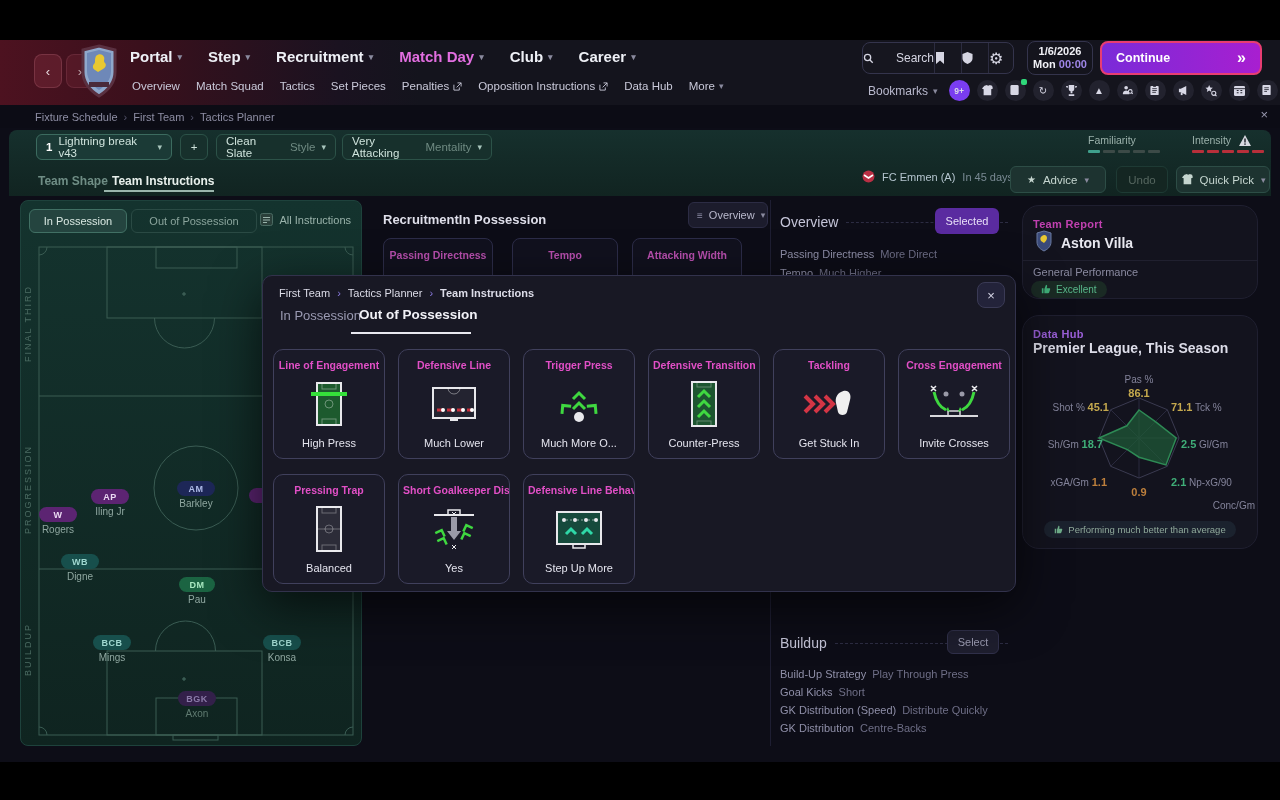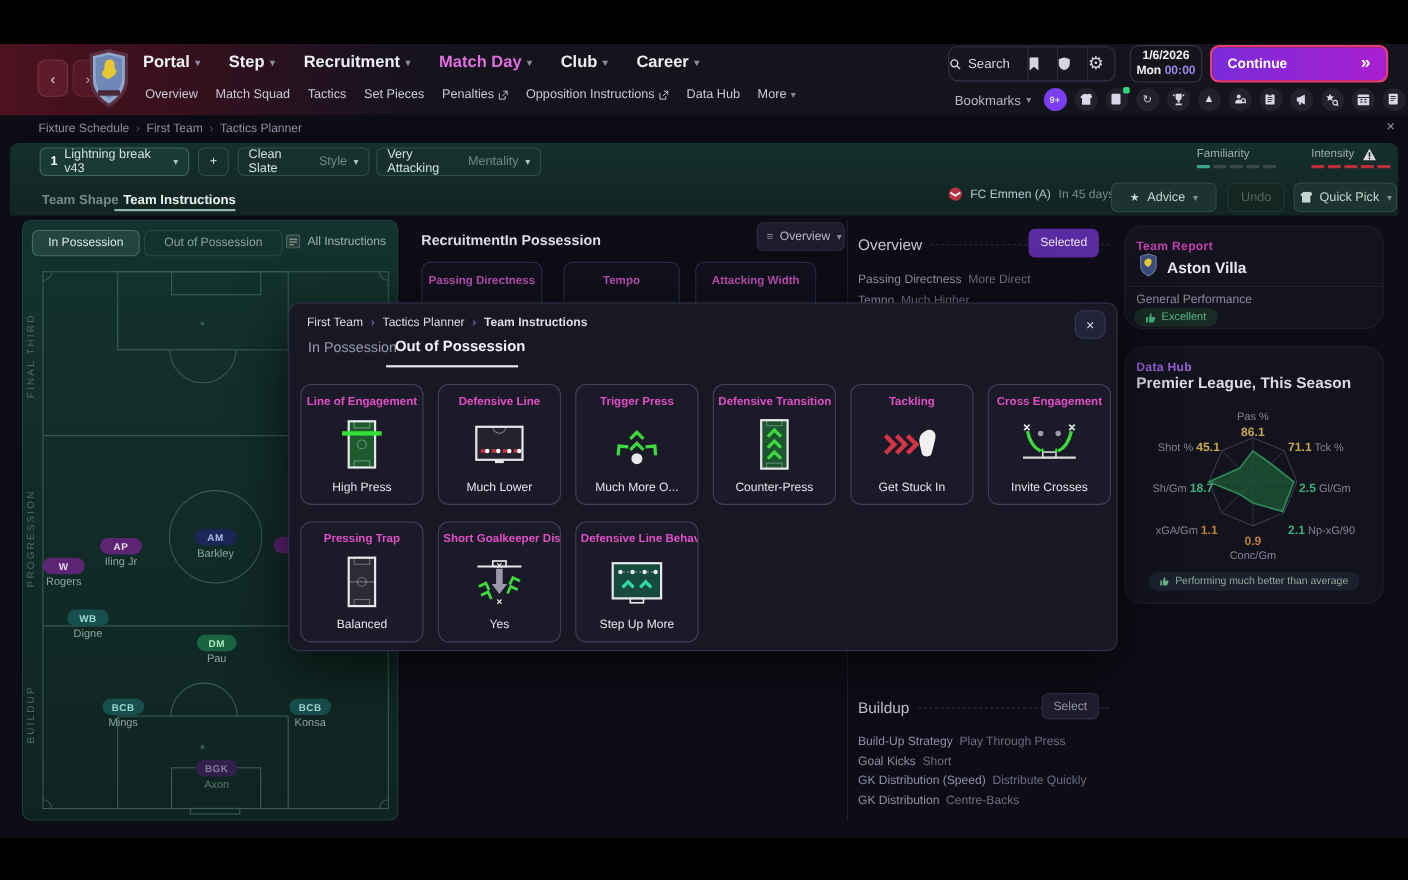--- a/index.html
+++ b/index.html
@@ -10,21 +10,21 @@
   .topbar{position:absolute;left:0;top:0;width:1280px;height:65px;background:linear-gradient(90deg,#4d1220 0,#3a101c 140px,#1a1220 340px,#14141d 420px,#14141d 100%)}
   .navrow{position:absolute;left:130px;top:8px;display:flex;gap:26px;align-items:center}
   .navitem{font-size:15px;font-weight:bold;color:#eef0f6;display:flex;align-items:center;gap:5px;cursor:pointer}
   .navitem.active{color:#e26ee0}
   .chev{font-size:9px;color:#8a8a9e}
   .subnavrow{position:absolute;left:132px;top:40px;display:flex;gap:16px;align-items:center}
   .subnavitem{font-size:11.5px;color:#c9c9d9;display:flex;align-items:center;gap:4px;cursor:pointer}
   .navbtn{position:absolute;top:14px;width:28px;height:34px;background:rgba(122,42,58,.45);border:1px solid rgba(200,120,140,.25);border-radius:8px;color:#e8dce0;font-size:13px;display:flex;align-items:center;justify-content:center}
   .crest{position:absolute;left:79px;top:4px}
   .searchgrp{position:absolute;left:862px;top:2px;width:152px;height:32px;border:1px solid #34344c;border-radius:8px;background:#16161f;display:flex;align-items:center}
-  .searchseg{display:flex;align-items:center;justify-content:flex-start;height:100%;border-right:1px solid #2c2c40;color:#d5d5e2}
+  .searchseg{display:flex;align-items:center;justify-content:space-between;height:100%;border-right:1px solid #2c2c40;color:#d5d5e2}
   .datebox{position:absolute;left:1027px;top:1px;width:66px;height:34px;border:1px solid #34344c;border-radius:8px;background:#14141d;text-align:center;padding-top:3px}
   .datebox .d1{font-size:11px;font-weight:bold;color:#f0f0f6;line-height:13px}
   .datebox .d2{font-size:11px;font-weight:bold;color:#f0f0f6}
   .datebox .d2 b{color:#9f86e8}
   .continuebtn{position:absolute;left:1100px;top:1px;width:162px;height:34px;border:2px solid #e83d72;border-radius:8px;background:linear-gradient(90deg,#7a2bd8,#a81fd0);display:flex;align-items:center;justify-content:space-between;padding:0 14px;color:#fff;font-weight:bold;font-size:12.5px;cursor:pointer}
   .bookrow{position:absolute;left:868px;top:40px;display:flex;align-items:center;gap:7px}
   .booklabel{font-size:12px;color:#b9b9cd;display:flex;gap:5px;align-items:center;margin-right:4px}
   .cicon{width:21px;height:21px;border-radius:50%;background:#22222e;display:flex;align-items:center;justify-content:center;color:#d8d8e6;font-size:10px;position:relative;cursor:pointer}
   .cicon.purple{background:#7a3df0;font-weight:bold;font-size:8.5px}
   .greenbadge{position:absolute;right:-1px;top:-1px;width:6px;height:6px;background:#2fd87a;border-radius:2px}
@@ -504,21 +504,21 @@
 
     <div class="radlab" style="left:0;top:58px;width:232px;text-align:center"><span>Pas %</span></div>
     <div class="radlab" style="left:0;top:71px;width:232px;text-align:center"><b class="vy">86.1</b></div>
     <div class="radlab" style="left:0;top:85px;width:86px;text-align:right"><span>Shot %</span> <b class="vy">45.1</b></div>
     <div class="radlab" style="left:148px;top:85px"><b class="vy">71.1</b> <span>Tck %</span></div>
     <div class="radlab" style="left:0;top:122px;width:80px;text-align:right"><span>Sh/Gm</span> <b class="vg">18.7</b></div>
     <div class="radlab" style="left:158px;top:122px"><b class="vg">2.5</b> <span>Gl/Gm</span></div>
     <div class="radlab" style="left:0;top:160px;width:84px;text-align:right"><span>xGA/Gm</span> <b class="vo">1.1</b></div>
     <div class="radlab" style="left:148px;top:160px"><b class="vg">2.1</b> <span>Np-xG/90</span></div>
     <div class="radlab" style="left:0;top:170px;width:232px;text-align:center"><b class="vo">0.9</b></div>
-    <div class="radlab" style="left:0;top:184px;width:232px;text-align:center"><span>Conc/Gm</span></div>
+    <div class="radlab" style="left:0;top:184px;width:232px;text-align:right"><span>Conc/Gm</span></div>
 
     <div class="abs" style="left:0;top:204px;width:234px;text-align:center">
       <span class="badgepill" style="background:#1b222e;color:#8fa89a;font-size:9.5px">
         <svg width="9" height="9" viewBox="0 0 12 12">
             <path d="M1 5h2v6H1zM4 11V6l2-5c1 0 1.6.9 1.3 2.1L6.8 5H10c.8 0 1.2.7 1 1.4l-1.1 3.4c-.2.7-.7 1.2-1.5 1.2z" fill="#6fae8a"></path>
           </svg>
         <span>Performing much better than average</span>
       </span>
     </div>
   </div>

